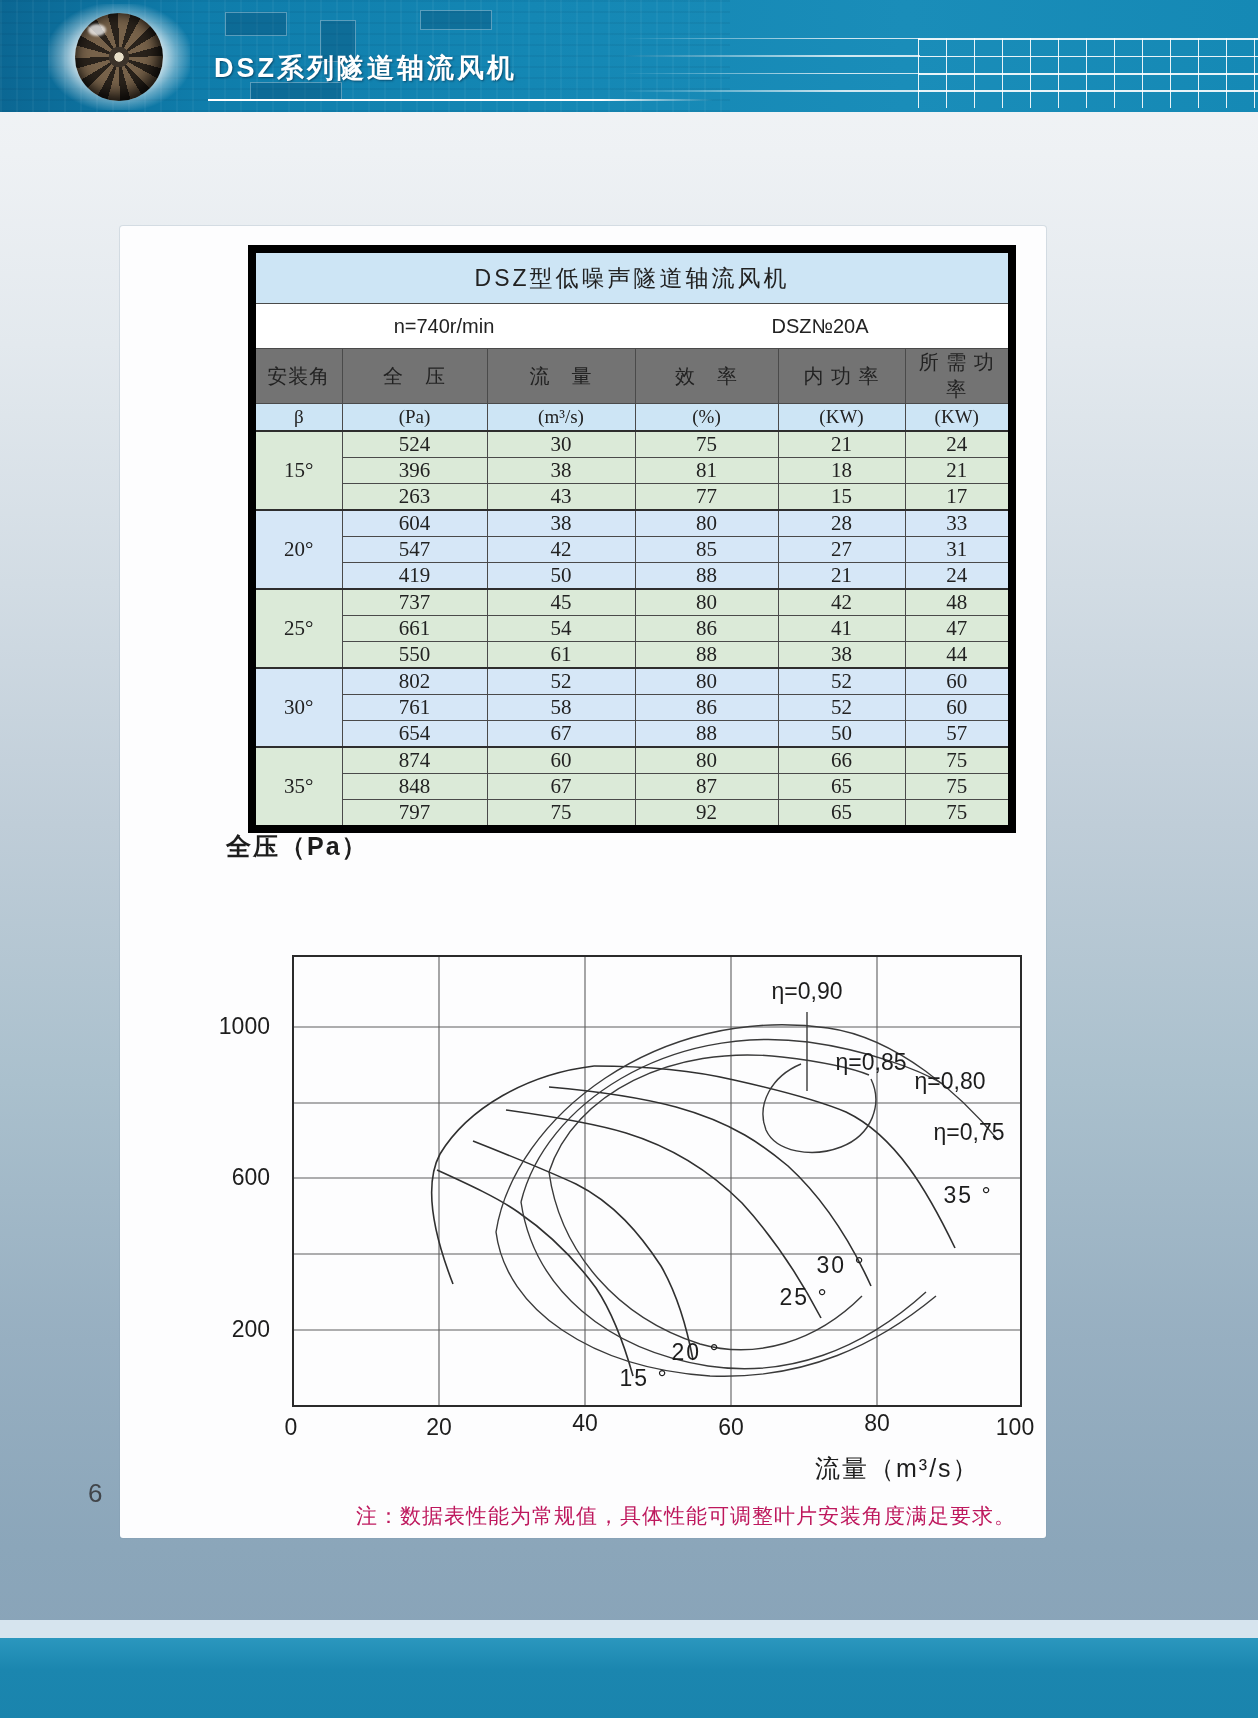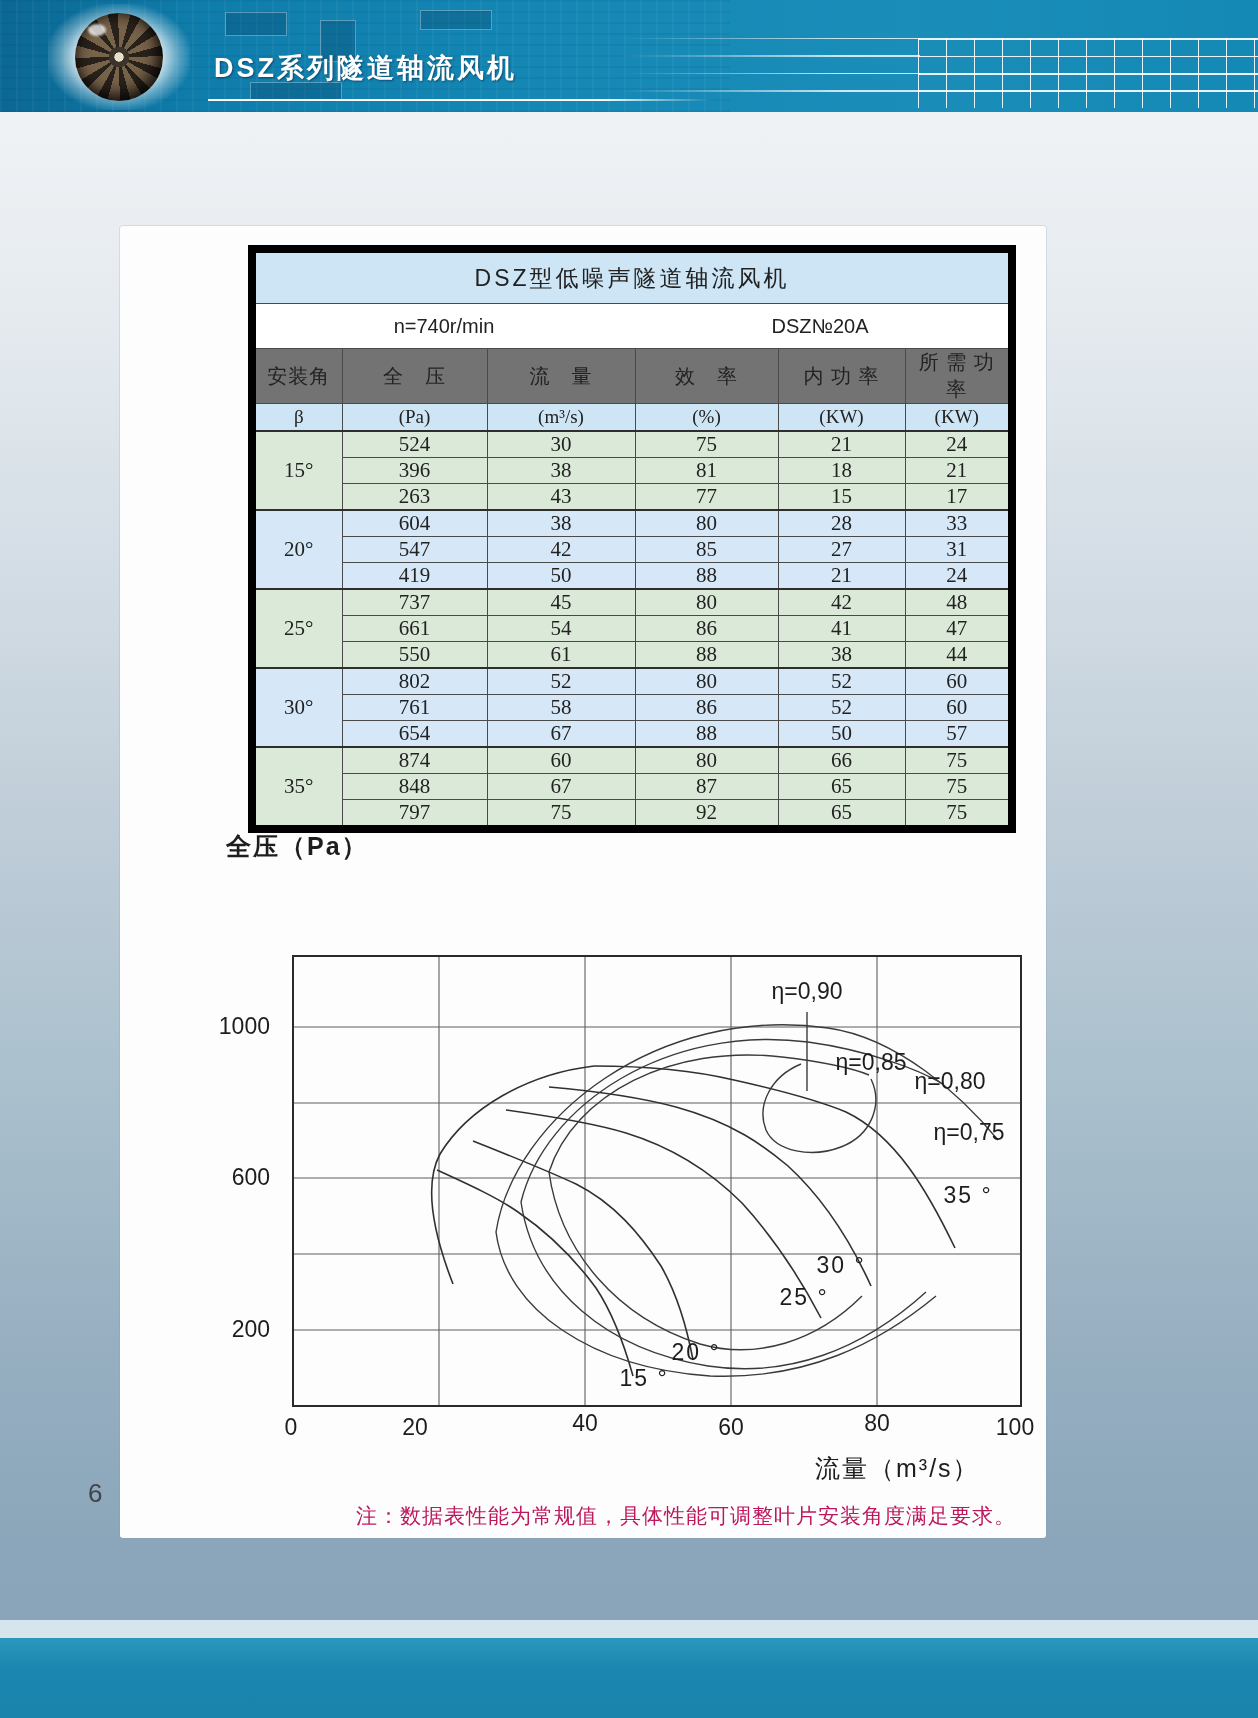--- a/index.html
+++ b/index.html
@@ -314,21 +314,21 @@
 </svg>
 
 <div class="chart-label axis-title" style="left:226px;top:830px;font-weight:bold;">全压（Pa）</div>
 <div class="chart-label axis-title" style="left:815px;top:1452px;">流量（m³/s）</div>
 
 <div class="chart-label ytick" style="top:1013px;">1000</div>
 <div class="chart-label ytick" style="top:1164px;">600</div>
 <div class="chart-label ytick" style="top:1316px;">200</div>
 
 <div class="chart-label xtick" style="left:291px;top:1414px;">0</div>
-<div class="chart-label xtick" style="left:415px;top:1414px;">20</div>
+<div class="chart-label xtick" style="left:439px;top:1414px;">20</div>
 <div class="chart-label xtick" style="left:585px;top:1410px;">40</div>
 <div class="chart-label xtick" style="left:731px;top:1414px;">60</div>
 <div class="chart-label xtick" style="left:877px;top:1410px;">80</div>
 <div class="chart-label xtick" style="left:1015px;top:1414px;">100</div>
 
 <div class="chart-label etal" style="left:807px;top:978px;">η=0,90</div>
 <div class="chart-label etal" style="left:871px;top:1049px;">η=0,85</div>
 <div class="chart-label etal" style="left:950px;top:1068px;">η=0,80</div>
 <div class="chart-label etal" style="left:969px;top:1119px;">η=0,75</div>
 

